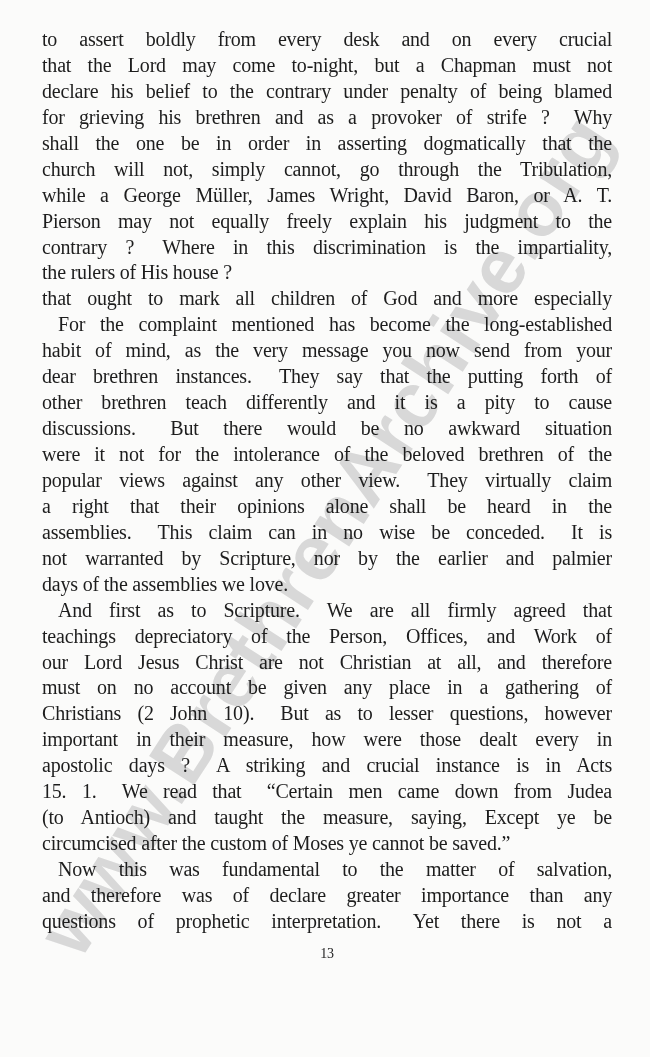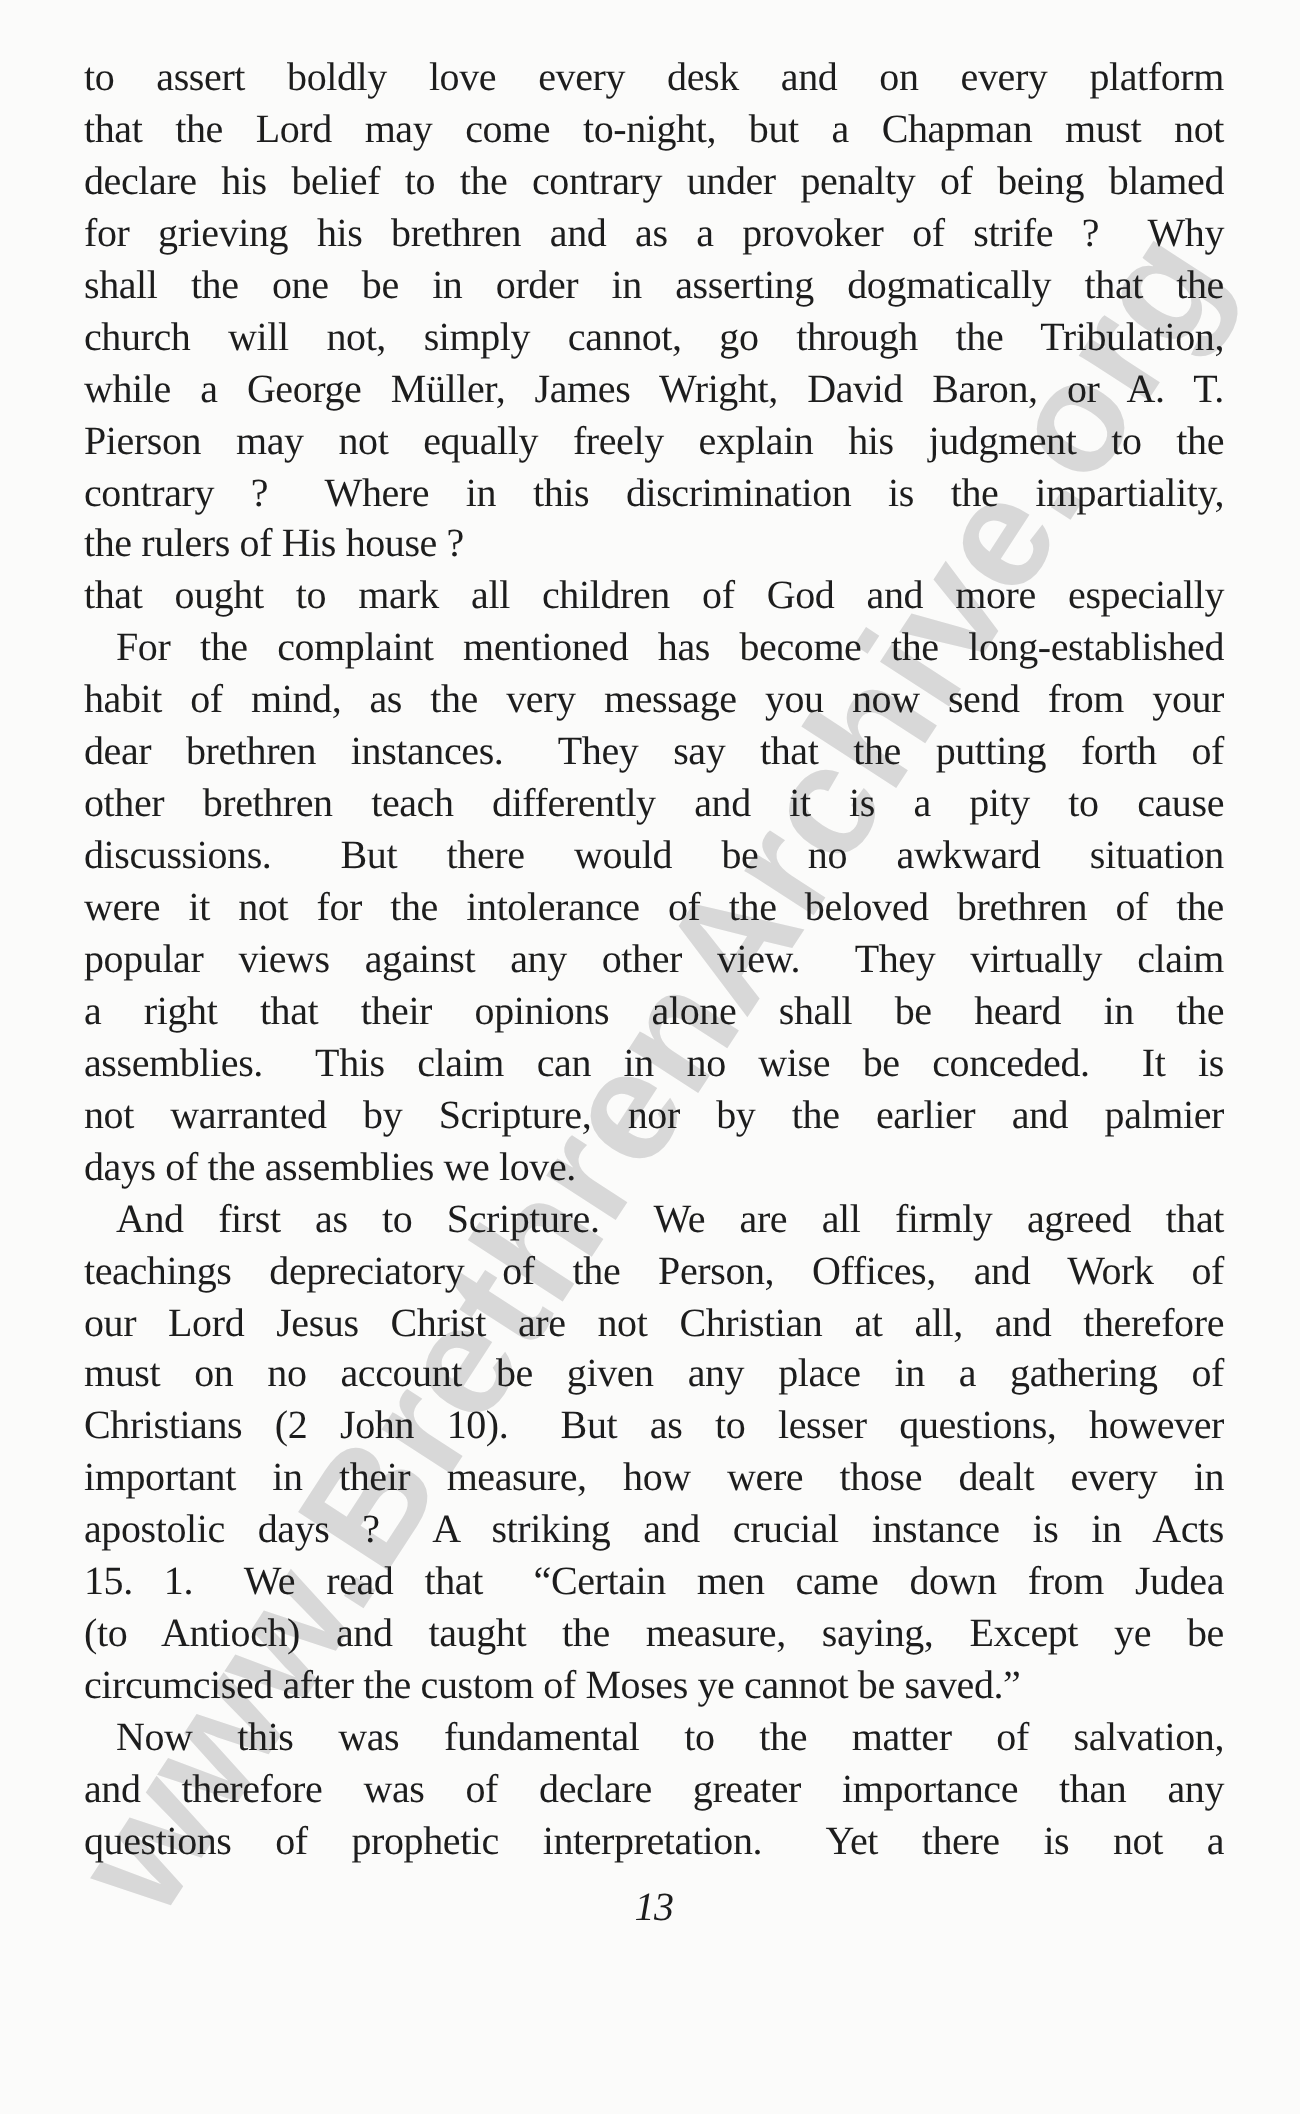--- a/index.html
+++ b/index.html
@@ -43,36 +43,35 @@
   }
   .line.j {
     white-space: normal;
     text-align: justify;
     text-align-last: justify;
   }
   .line.ind { text-indent: 16px; }
   .page-number {
     margin-top: 7px;
     text-align: center;
-    font-size: 20px;
+    font-size: 14px;
     line-height: 24px;
     color: var(--ink, #1d1d1d);
-    font-style: italic;
   }
 </style>
 </head>
 <body>
 
 <div class="scan-page">
   <div class="watermark">www.BrethrenArchive.org</div>
 
   <div class="text-block">
     <div id="paragraphs-host">
         <div class="para">
-          <div class="line j">to assert boldly love every desk and on every platform</div>
+          <div class="line j">to assert boldly from every desk and on every crucial</div>
           <div class="line j">that the Lord may come to-night, but a Chapman must not</div>
           <div class="line j">declare his belief to the contrary under penalty of being blamed</div>
           <div class="line j">for grieving his brethren and as a provoker of strife ?  Why</div>
           <div class="line j">shall the one be in order in asserting dogmatically that the</div>
           <div class="line j">church will not, simply cannot, go through the Tribulation,</div>
           <div class="line j">while a George Müller, James Wright, David Baron, or A. T.</div>
           <div class="line j">Pierson may not equally freely explain his judgment to the</div>
           <div class="line j">contrary ?  Where in this discrimination is the impartiality,</div>
           <div class="line">the rulers of His house ?</div>
           <div class="line j">that ought to mark all children of God and more especially</div>

